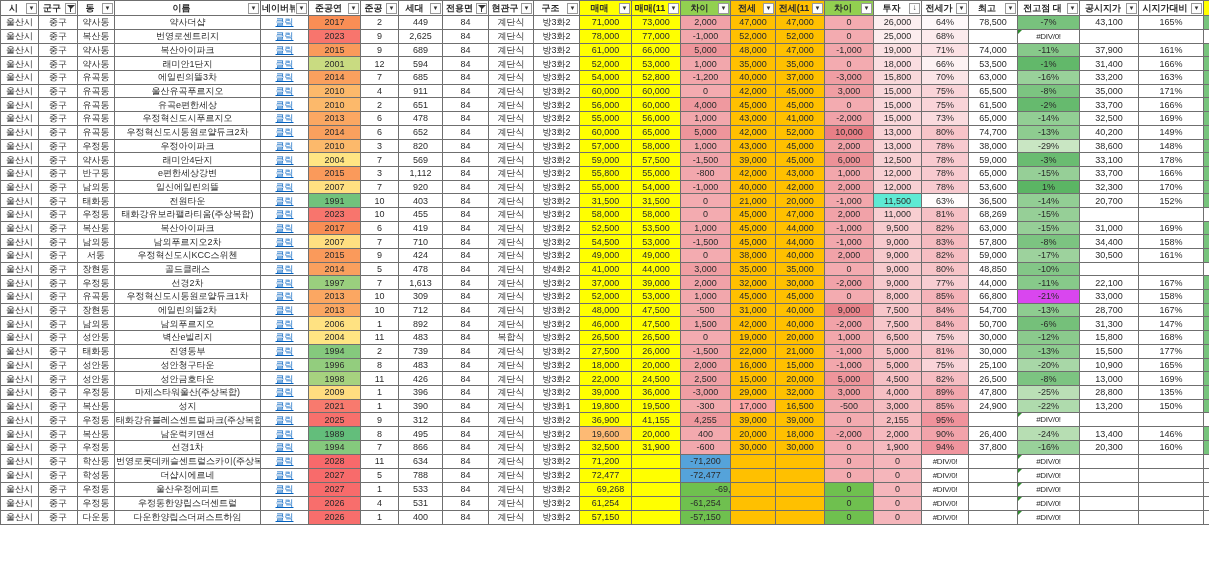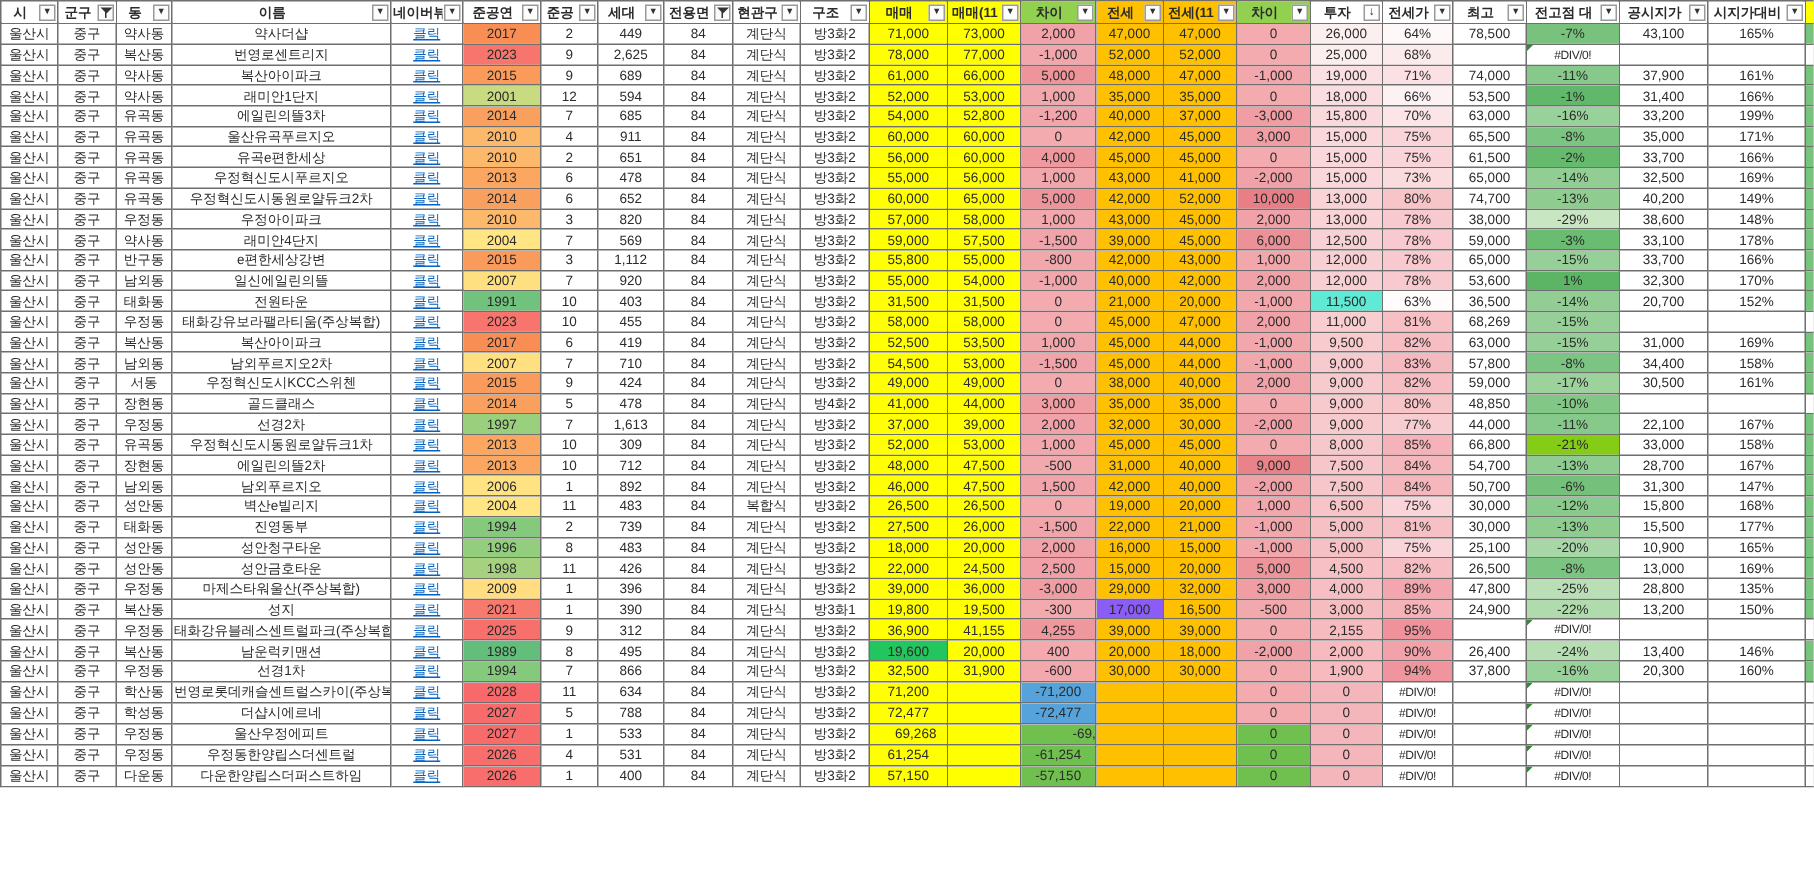--- a/index.html
+++ b/index.html
@@ -324,21 +324,21 @@
           <td style="background: rgb(255, 255, 0);">52,800</td>
           <td style="background: rgb(242, 166, 171);">-1,200</td>
           <td style="background: rgb(255, 192, 0);">40,000</td>
           <td style="background: rgb(255, 192, 0);">37,000</td>
           <td style="background: rgb(240, 158, 163);">-3,000</td>
           <td style="background: rgb(249, 217, 219);">15,800</td>
           <td style="background: rgb(251, 229, 231);">70%</td>
           <td>63,000</td>
           <td style="background: rgb(153, 209, 154);">-16%</td>
           <td>33,200</td>
-          <td>199%</td>
+          <td>163%</td>
           <td style="background: rgb(119, 196, 124);"></td>
         </tr>
         <tr>
           <td>울산시</td>
           <td>중구</td>
           <td>유곡동</td>
           <td>울산유곡푸르지오</td>
           <td><a class="lnk">클릭</a></td>
           <td style="background: rgb(252, 185, 107);">2010</td>
           <td>4</td>
@@ -738,21 +738,21 @@
           <td>방3화2</td>
           <td style="background: rgb(255, 255, 0);">52,000</td>
           <td style="background: rgb(255, 255, 0);">53,000</td>
           <td style="background: rgb(242, 167, 172);">1,000</td>
           <td style="background: rgb(255, 192, 0);">45,000</td>
           <td style="background: rgb(255, 192, 0);">45,000</td>
           <td style="background: rgb(243, 171, 176);">0</td>
           <td style="background: rgb(247, 200, 203);">8,000</td>
           <td style="background: rgb(245, 179, 185);">85%</td>
           <td>66,800</td>
-          <td style="background: #84cc16; margin-top: 28px;">-21%</td>
+          <td style="background: #d946ef; margin-top: 28px;">-21%</td>
           <td>33,000</td>
           <td>158%</td>
           <td style="background: rgb(119, 196, 124);"></td>
         </tr>
         <tr>
           <td>울산시</td>
           <td>중구</td>
           <td>장현동</td>
           <td>에일린의뜰2차</td>
           <td><a class="lnk">클릭</a></td>
@@ -940,21 +940,21 @@
           <td><a class="lnk">클릭</a></td>
           <td style="background: rgb(248, 122, 110);">2021</td>
           <td>1</td>
           <td>390</td>
           <td>84</td>
           <td>계단식</td>
           <td>방3화1</td>
           <td style="background: rgb(255, 255, 0);">19,800</td>
           <td style="background: rgb(255, 255, 0);">19,500</td>
           <td style="background: rgb(243, 170, 175);">-300</td>
-          <td style="background: #8b5cf6; margin-left: 36px;">17,000</td>
+          <td style="background: #fca5a5; margin-left: 36px;">17,000</td>
           <td style="background: rgb(255, 192, 0);">16,500</td>
           <td style="background: rgb(242, 169, 174);">-500</td>
           <td style="background: rgb(246, 189, 193);">3,000</td>
           <td style="background: rgb(245, 179, 185);">85%</td>
           <td>24,900</td>
           <td style="background: rgb(175, 219, 173);">-22%</td>
           <td>13,200</td>
           <td>150%</td>
           <td style="background: rgb(119, 196, 124);"></td>
         </tr>
@@ -989,21 +989,21 @@
           <td>중구</td>
           <td>복산동</td>
           <td>남운럭키맨션</td>
           <td><a class="lnk">클릭</a></td>
           <td style="background: rgb(99, 190, 123);">1989</td>
           <td>8</td>
           <td>495</td>
           <td>84</td>
           <td>계단식</td>
           <td>방3화2</td>
-          <td style="background: #22c55e; margin-top: 12px;">19,600</td>
+          <td style="background: #fdba74; margin-top: 12px;">19,600</td>
           <td style="background: rgb(255, 255, 0);">20,000</td>
           <td style="background: rgb(243, 169, 174);">400</td>
           <td style="background: rgb(255, 192, 0);">20,000</td>
           <td style="background: rgb(255, 192, 0);">18,000</td>
           <td style="background: rgb(241, 162, 168);">-2,000</td>
           <td style="background: rgb(246, 186, 191);">2,000</td>
           <td style="background: rgb(242, 163, 170);">90%</td>
           <td>26,400</td>
           <td style="background: rgb(183, 222, 179);">-24%</td>
           <td>13,400</td>

